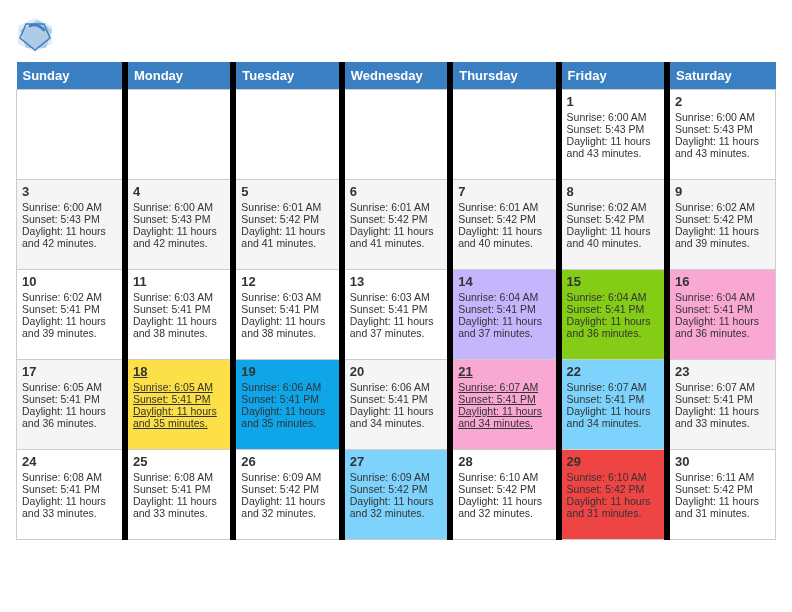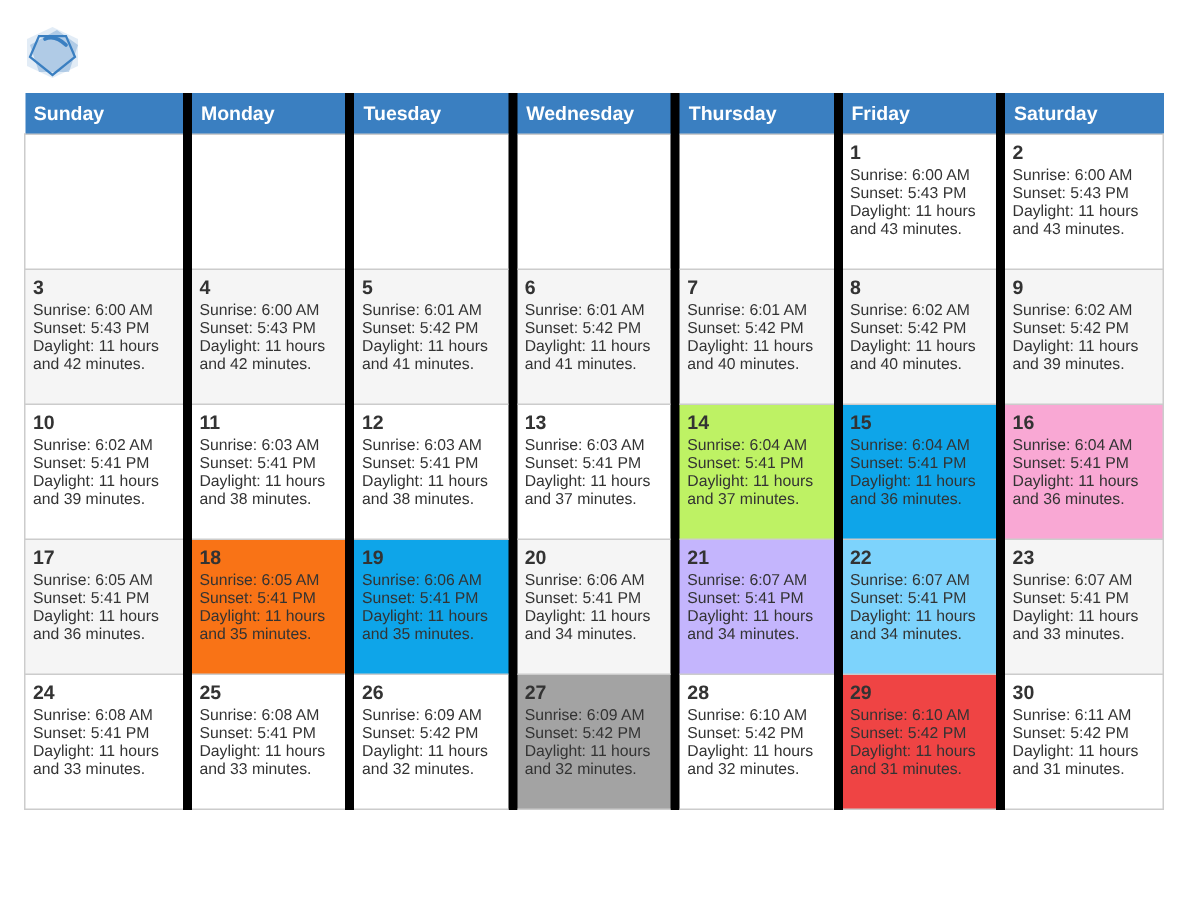--- a/index.html
+++ b/index.html
@@ -199,65 +199,65 @@
           <span style="display: block;">Sunrise: 6:03 AM</span>
           <span style="display: block;">Sunset: 5:41 PM</span>
           <span style="display: block;">Daylight: 11 hours and 38 minutes.</span>
         </td>
         <td style="background-color: rgb(255, 255, 255);">
           <span class="day-num">13</span>
           <span style="display: block;">Sunrise: 6:03 AM</span>
           <span style="display: block;">Sunset: 5:41 PM</span>
           <span style="display: block;">Daylight: 11 hours and 37 minutes.</span>
         </td>
-        <td style="background-color: #bef264; margin-left: 40px;">
+        <td style="background-color: #c4b5fd; margin-left: 40px;">
           <span class="day-num">14</span>
           <span style="display: block;">Sunrise: 6:04 AM</span>
           <span style="display: block;">Sunset: 5:41 PM</span>
           <span style="display: block;">Daylight: 11 hours and 37 minutes.</span>
         </td>
-        <td style="background-color: #0ea5e9;">
+        <td style="background-color: #84cc16;">
           <span class="day-num">15</span>
           <span style="display: block;">Sunrise: 6:04 AM</span>
           <span style="display: block;">Sunset: 5:41 PM</span>
           <span style="display: block;">Daylight: 11 hours and 36 minutes.</span>
         </td>
         <td style="background-color: #f9a8d4;">
           <span class="day-num">16</span>
           <span style="display: block;">Sunrise: 6:04 AM</span>
           <span style="display: block;">Sunset: 5:41 PM</span>
           <span style="display: block;">Daylight: 11 hours and 36 minutes.</span>
         </td>
       </tr>
       <tr>
         <td style="background-color: rgb(245, 245, 245);">
           <span class="day-num">17</span>
           <span style="display: block;">Sunrise: 6:05 AM</span>
           <span style="display: block;">Sunset: 5:41 PM</span>
           <span style="display: block;">Daylight: 11 hours and 36 minutes.</span>
         </td>
-        <td style="background-color: #f97316;">
+        <td style="background-color: #fde047; text-decoration: underline;">
           <span class="day-num">18</span>
           <span style="display: block;">Sunrise: 6:05 AM</span>
           <span style="display: block;">Sunset: 5:41 PM</span>
           <span style="display: block;">Daylight: 11 hours and 35 minutes.</span>
         </td>
         <td style="background-color: #0ea5e9;">
           <span class="day-num">19</span>
           <span style="display: block;">Sunrise: 6:06 AM</span>
           <span style="display: block;">Sunset: 5:41 PM</span>
           <span style="display: block;">Daylight: 11 hours and 35 minutes.</span>
         </td>
         <td style="background-color: rgb(245, 245, 245);">
           <span class="day-num">20</span>
           <span style="display: block;">Sunrise: 6:06 AM</span>
           <span style="display: block;">Sunset: 5:41 PM</span>
           <span style="display: block;">Daylight: 11 hours and 34 minutes.</span>
         </td>
-        <td style="background-color: #c4b5fd;">
+        <td style="background-color: #f9a8d4; text-decoration: underline;">
           <span class="day-num">21</span>
           <span style="display: block;">Sunrise: 6:07 AM</span>
           <span style="display: block;">Sunset: 5:41 PM</span>
           <span style="display: block;">Daylight: 11 hours and 34 minutes.</span>
         </td>
         <td style="background-color: #7dd3fc;">
           <span class="day-num">22</span>
           <span style="display: block;">Sunrise: 6:07 AM</span>
           <span style="display: block;">Sunset: 5:41 PM</span>
           <span style="display: block;">Daylight: 11 hours and 34 minutes.</span>
@@ -281,21 +281,21 @@
           <span style="display: block;">Sunrise: 6:08 AM</span>
           <span style="display: block;">Sunset: 5:41 PM</span>
           <span style="display: block;">Daylight: 11 hours and 33 minutes.</span>
         </td>
         <td style="background-color: rgb(255, 255, 255);">
           <span class="day-num">26</span>
           <span style="display: block;">Sunrise: 6:09 AM</span>
           <span style="display: block;">Sunset: 5:42 PM</span>
           <span style="display: block;">Daylight: 11 hours and 32 minutes.</span>
         </td>
-        <td style="background-color: #a3a3a3;">
+        <td style="background-color: #7dd3fc;">
           <span class="day-num">27</span>
           <span style="display: block;">Sunrise: 6:09 AM</span>
           <span style="display: block;">Sunset: 5:42 PM</span>
           <span style="display: block;">Daylight: 11 hours and 32 minutes.</span>
         </td>
         <td style="background-color: rgb(255, 255, 255);">
           <span class="day-num">28</span>
           <span style="display: block;">Sunrise: 6:10 AM</span>
           <span style="display: block;">Sunset: 5:42 PM</span>
           <span style="display: block;">Daylight: 11 hours and 32 minutes.</span>

